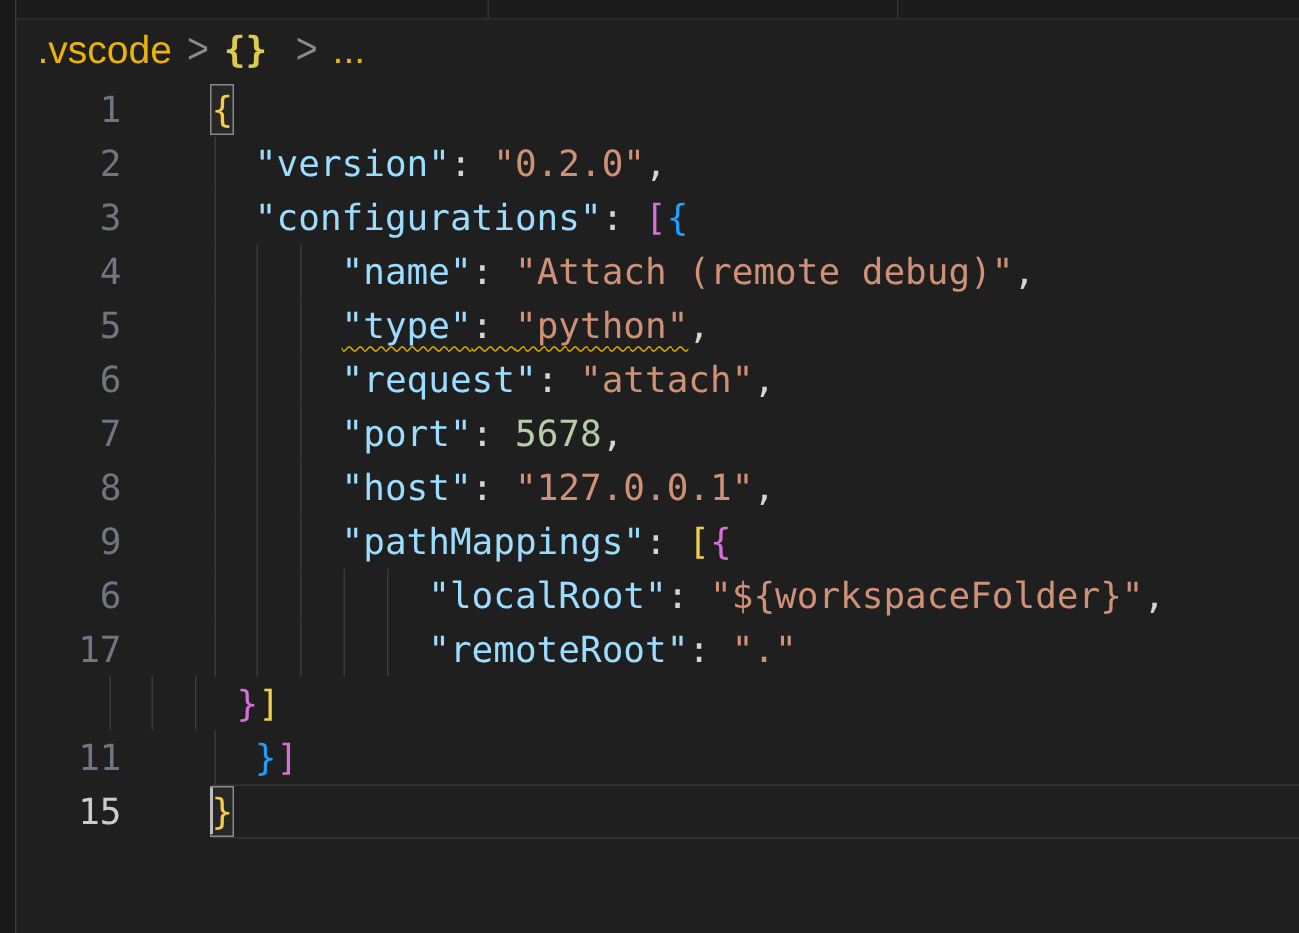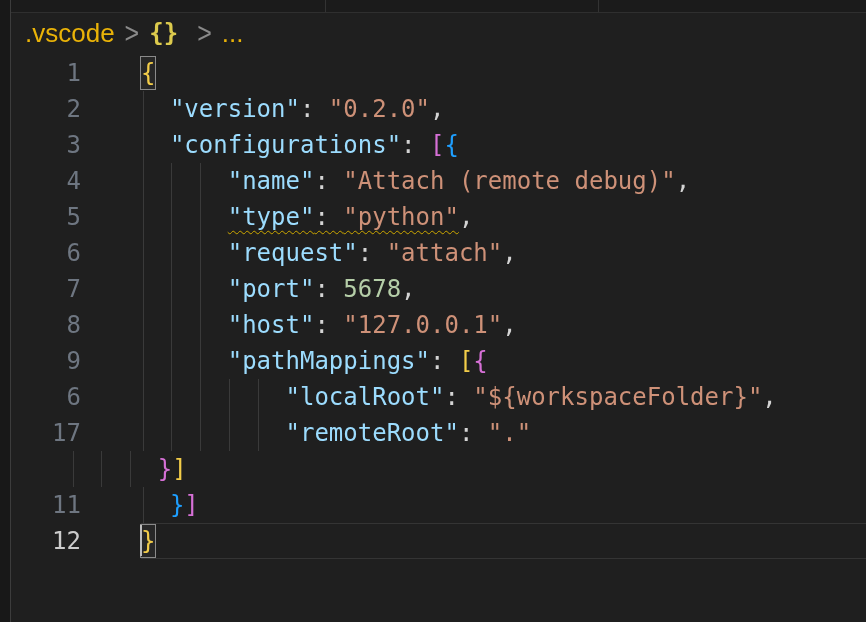--- a/index.html
+++ b/index.html
@@ -129,18 +129,18 @@
         <div class="code"><div class="guide" style="left: 1.5px;"></div><div class="guide" style="left: 30.406px;"></div><div class="guide" style="left: 59.312px;"></div><div class="guide" style="left: 88.218px;"></div><div class="guide" style="left: 117.124px;"></div><span class="codetext">          <span style="color: rgb(156, 220, 254);">"remoteRoot"</span><span style="color: rgb(212, 212, 212);">: </span><span style="color: rgb(206, 145, 120);">"."</span></span></div>
       </div>
       <div class="row">
         <div class="code"><div class="guide" style="left: 1.5px;"></div><div class="guide" style="left: 30.406px;"></div><div class="guide" style="left: 59.312px;"></div><span class="codetext">      <span style="color: rgb(214, 112, 214);">}</span><span style="color: rgb(243, 205, 73);">]</span></span></div>
       </div>
       <div class="row">
         <div class="ln">11</div>
         <div class="code"><div class="guide" style="left: 1.5px;"></div><span class="codetext">  <span style="color: rgb(30, 159, 255);">}</span><span style="color: rgb(214, 112, 214);">]</span></span></div>
       </div>
       <div class="row">
-        <div class="ln active">12</div>
+        <div class="ln active">15</div>
         <div class="code"><div class="curline"></div><span class="codetext"><span class="bx" style="color: rgb(243, 205, 73);">}</span></span><div class="cursor" style="left: -1px;"></div></div>
       </div>
     </div>
 
 </div>
 
 </body></html>

